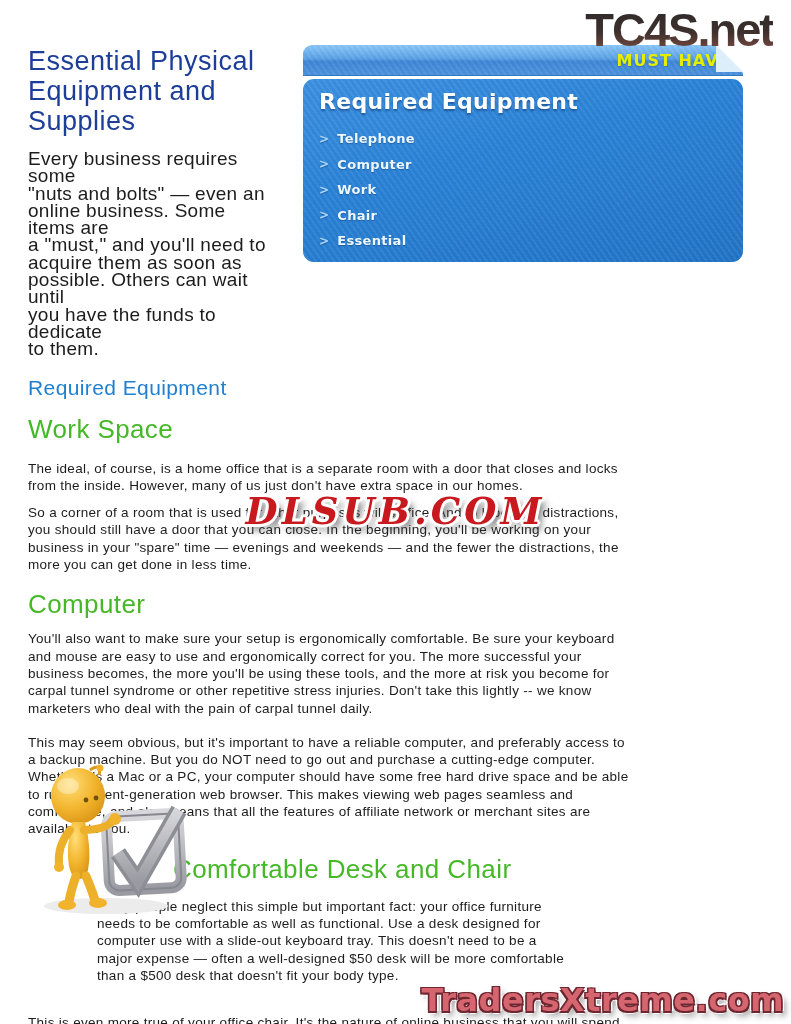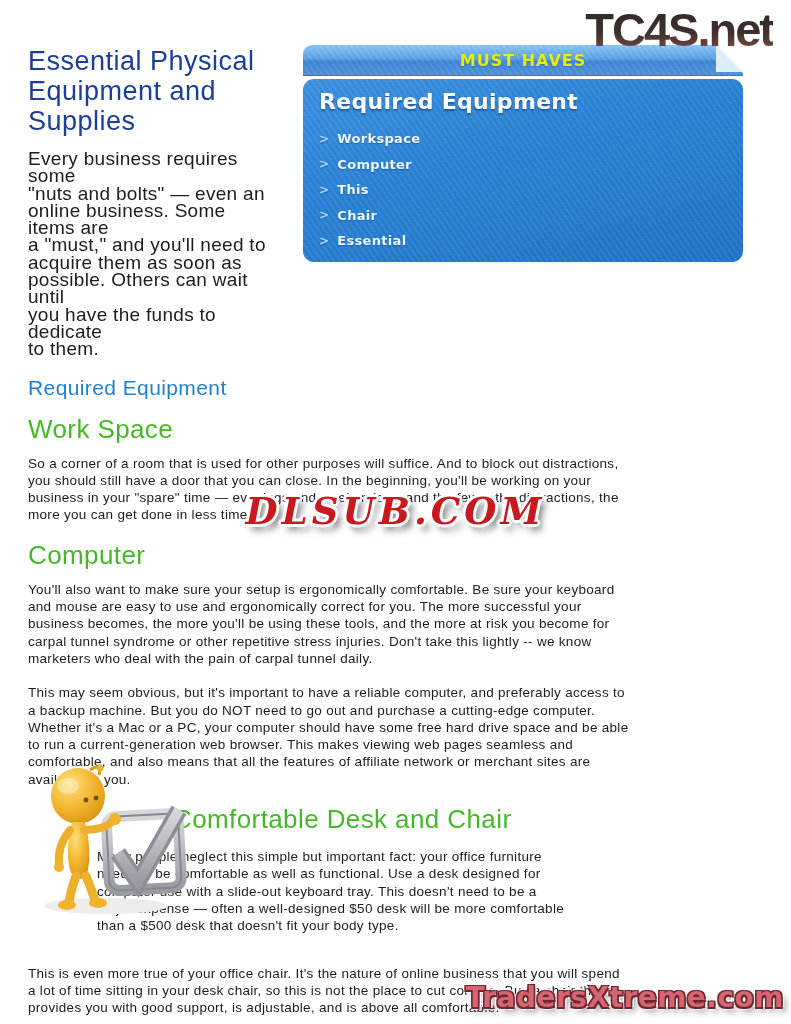--- a/index.html
+++ b/index.html
@@ -26,21 +26,21 @@
   .desk-section .para { margin-left:69px; margin-top:13px; width:560px; }
   .final-para { margin-top:30px; }
 
   
   .panel { position:absolute; left:303px; top:45px; width:440px; z-index:5; }
   .panel-header { position:relative; height:31px; border-radius:9px 0 0 0;
       background:linear-gradient(#8ac6f8 0%, #5ba1e6 45%, #3f86d6 55%, #4c92dd 100%);
       border-bottom:1px solid #2e79c4; }
   .panel-header .stripes, .panel-body .stripes { position:absolute; inset:0; border-radius:inherit;
       background:repeating-linear-gradient(55deg, rgba(255,255,255,0.06) 0 2px, rgba(0,0,0,0.02) 2px 5px); }
-  .tab-label { position:relative; display:block; text-align:center; line-height:31px;
+  .tab-label { position:relative; display:block; text-align:right; line-height:31px;
       font-family:"DejaVu Sans", sans-serif; font-weight:bold; font-size:16px;
       color:#e6ee00; letter-spacing:1px; text-shadow:0 1px 1px rgba(40,90,150,.45); z-index:2; }
   .curl-white { position:absolute; top:0; right:0; width:0; height:0; z-index:3;
       border-top:28px solid #ffffff; border-left:28px solid transparent; }
   .curl-fold { position:absolute; top:0; right:0; width:0; height:0; z-index:4;
       border-bottom:27px solid #ddeefb; border-right:27px solid transparent; }
   .panel-body { position:relative; margin-top:3px; height:183px; border-radius:11px;
       background:linear-gradient(165deg, #3c90e0 0%, #2a82d6 40%, #2173c6 100%);
       padding:10px 14px 0 16px; }
   .panel-title { position:relative; font-family:"DejaVu Sans", sans-serif; font-weight:bold;
@@ -60,21 +60,21 @@
     .wm-tc4s { background:linear-gradient(#2f2b2b 15%, #3e302d 55%, #7a4c42 90%);
       -webkit-background-clip:text; background-clip:text; color:transparent; }
   }
   .wm-dlsub { position:absolute; top:489px; left:50%; transform:translateX(-50%); z-index:20;
       font-family:"DejaVu Serif", serif; font-weight:bold; font-size:37px; letter-spacing:4px;
       color:#c8191e; white-space:nowrap;
       text-shadow:-2px -2px 0 #fff, 2px -2px 0 #fff, -2px 2px 0 #fff, 2px 2px 0 #fff,
                   -3px 0 0 #fff, 3px 0 0 #fff, 0 -3px 0 #fff, 0 3px 0 #fff,
                   5px 6px 7px rgba(70,70,70,0.75);font-style:italic; }
   .wm-traders { position:absolute; top:981px; right:7px; z-index:20;
-      font-family:"DejaVu Sans", sans-serif; font-weight:bold; font-size:28px; letter-spacing:0.5px;
+      font-family:"DejaVu Sans", sans-serif; font-weight:bold; font-size:32px; letter-spacing:0.5px;
       color:#d56670; white-space:nowrap;
       text-shadow:-1.5px -1.5px 0 #6e2730, 1.5px -1.5px 0 #6e2730,
                   -1.5px 1.5px 0 #6e2730, 1.5px 1.5px 0 #6e2730,
                   -3px 0 0 #fdfdfd, 3px 0 0 #fdfdfd, 0 3px 0 #fdfdfd, 0 -3px 0 #fdfdfd,
                   4px 5px 6px rgba(90,90,90,0.65); }
 
   
   .figure { position:absolute; left:26px; top:760px; width:176px; height:158px; z-index:2; }
 </style>
 </head>
@@ -88,29 +88,29 @@
     <span class="tab-label">MUST HAVES</span>
     <span class="curl-white"></span>
     <span class="curl-fold"></span>
   </div>
   <div class="panel-body">
     <div class="stripes"></div>
     <div class="panel-title">Required Equipment</div>
     <ul class="panel-list">
       <li>
           <span class="chev">&gt;</span>
-          <span>Workspace</span>
+          <span>Telephone</span>
         </li>
       <li>
           <span class="chev">&gt;</span>
           <span>Computer</span>
         </li>
       <li>
           <span class="chev">&gt;</span>
-          <span>This</span>
+          <span>Work</span>
         </li>
       <li>
           <span class="chev">&gt;</span>
           <span>Chair</span>
         </li>
       <li>
           <span class="chev">&gt;</span>
           <span>Essential</span>
         </li>
     </ul>
@@ -126,20 +126,22 @@
 online business. Some items are
 a "must," and you'll need to
 acquire them as soon as
 possible. Others can wait until
 you have the funds to dedicate
 to them.</div>
 
   <div class="h2">Required Equipment</div>
 
   <div class="h3">Work Space</div>
+  <div class="para">The ideal, of course, is a home office that is a separate room with a door that closes and locks
+from the inside. However, many of us just don't have extra space in our homes.</div>
   <div class="para para-tight">So a corner of a room that is used for other purposes will suffice. And to block out distractions,
 you should still have a door that you can close. In the beginning, you'll be working on your
 business in your "spare" time — evenings and weekends — and the fewer the distractions, the
 more you can get done in less time.</div>
 
   <div class="h3 h3-computer">Computer</div>
   <div class="para para-tight">You'll also want to make sure your setup is ergonomically comfortable. Be sure your keyboard
 and mouse are easy to use and ergonomically correct for you. The more successful your
 business becomes, the more you'll be using these tools, and the more at risk you become for
 carpal tunnel syndrome or other repetitive stress injuries. Don't take this lightly -- we know

